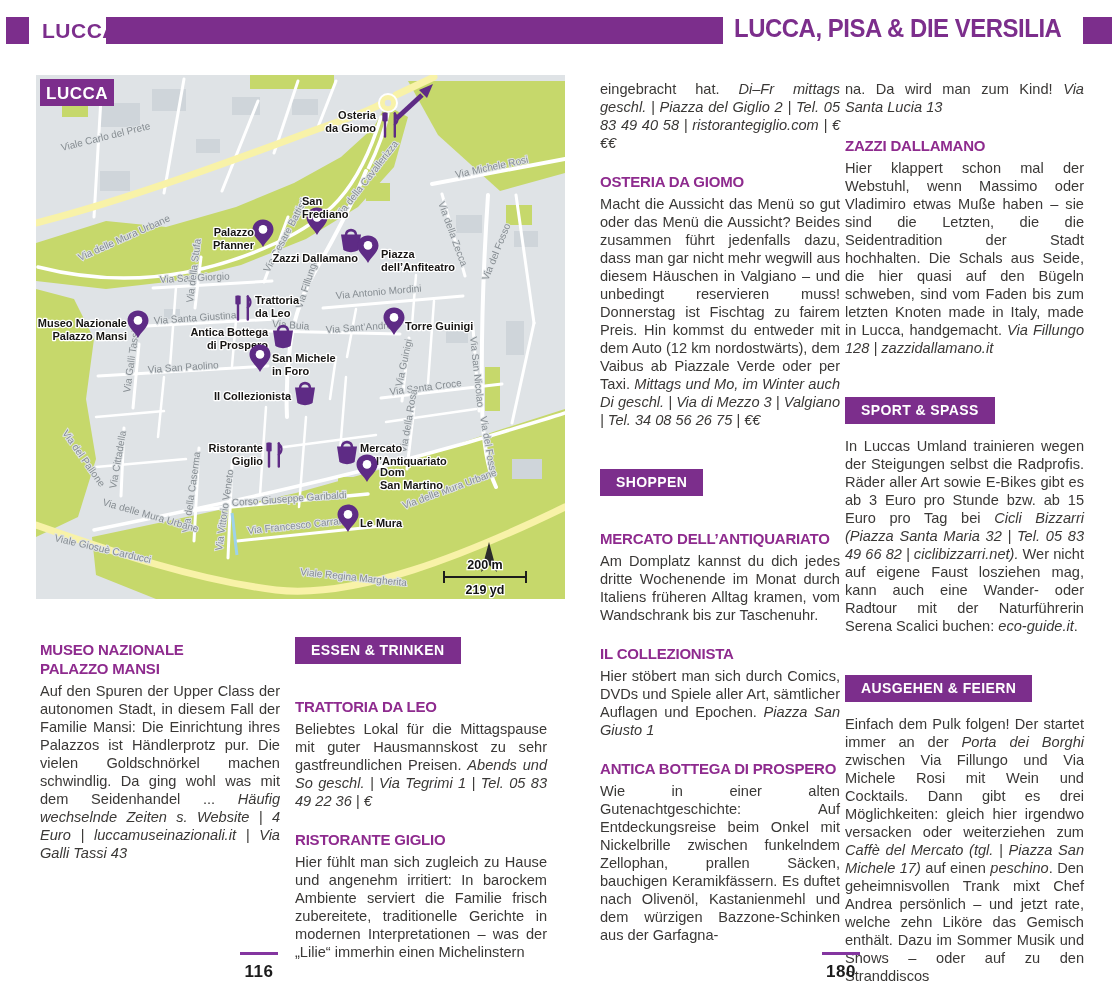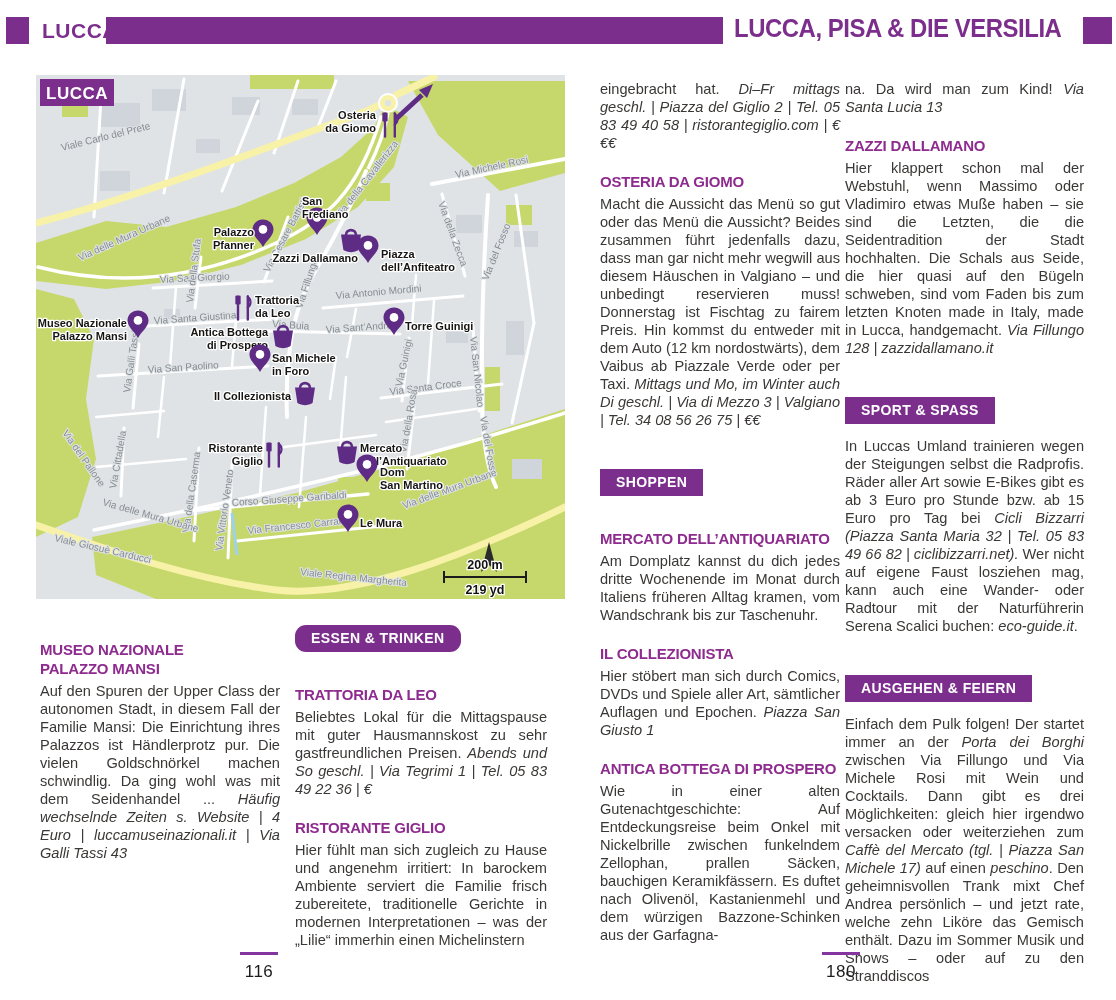--- a/index.html
+++ b/index.html
@@ -32,26 +32,26 @@
   #col2{left:295px;top:621px;width:252px;}
   #col3{left:600px;top:80px;width:240px;}
   #col4{left:845px;top:80px;width:239px;}
   .body-text{font-size:14.6px;line-height:18px;text-align:justify;margin:0 0 20px;}
   .body-text .it{font-style:italic;}
   .entry-heading{font-size:15px;line-height:19px;color:var(--heading);margin:20px 0 4px;
                  font-weight:bold;letter-spacing:-0.2px;}
   .col > .entry-heading:first-child{margin-top:0;}
   .section-bar{display:inline-block;background:var(--purple);color:#fff;font-weight:bold;
                font-size:14px;padding:5px 16px 6px;margin:20px 0 13px;letter-spacing:.4px;}
-  .col > .section-bar:first-child{margin-top:4px;border-radius:11px;}
+  .col > .section-bar:first-child{margin-top:16px;}
   .pageno{position:absolute;top:952px;width:60px;text-align:center;}
   #pn-left{left:229px;}
   #pn-right{left:811px;}
   .pageno .line{display:block;height:3px;width:38px;background:#8435a0;margin:0 auto 7px;}
-  .pageno .num{font-weight:normal;font-size:17px;color:#1c1c1c;letter-spacing:.5px;}
+  .pageno .num{font-weight:bold;font-size:17px;color:#1c1c1c;letter-spacing:.5px;}
 </style>
 </head>
 <body>
 
 <div id="sq-left" class="corner-sq"></div>
 <div class="tab-label">LUCCA</div>
 <div class="header-bar"></div>
 <h1 class="page-title">LUCCA, PISA &amp; DIE VERSILIA</h1>
 <div id="sq-right" class="corner-sq"></div>
 

